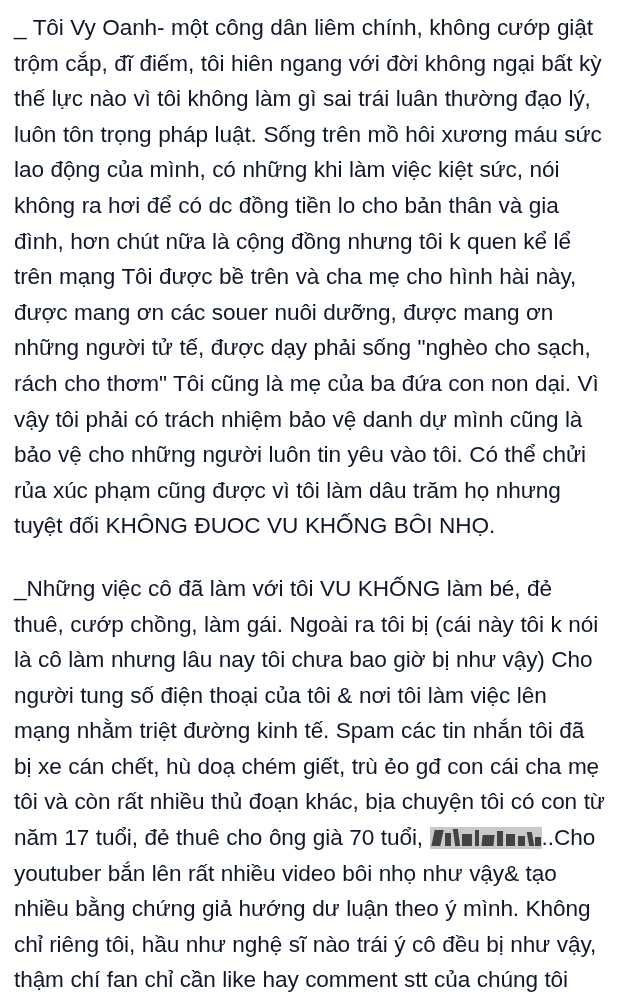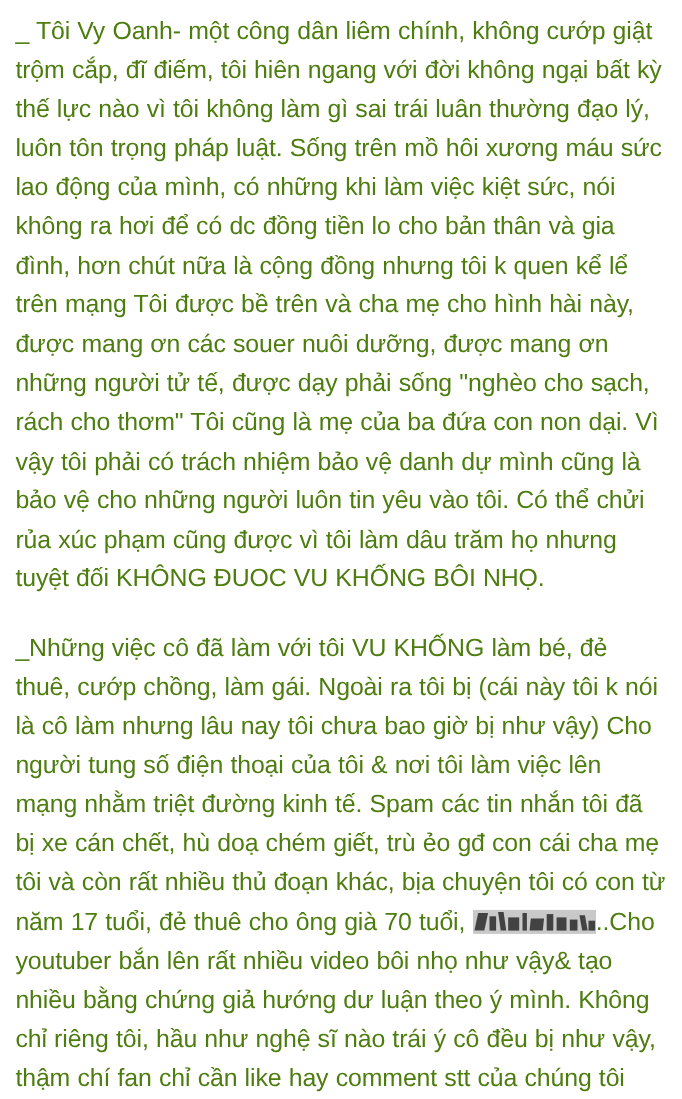--- a/index.html
+++ b/index.html
@@ -17,21 +17,21 @@
     position: relative;
     width: 620px;
     height: 999px;
     background: #ffffff;
     box-sizing: border-box;
     padding: 8px 14px 0 14px;
   }
   .para {
     font-size: 22.6px;
     line-height: 35.6px;
-    color: #4d7c0f;
+    color: #0f172a;
     letter-spacing: -0.1px;
     word-spacing: 0.4px;
     text-align: left;
     margin: 0;
     font-weight: 400;
   }
   .para-1 {
     margin-top: 2px;
   }
   .gap {

